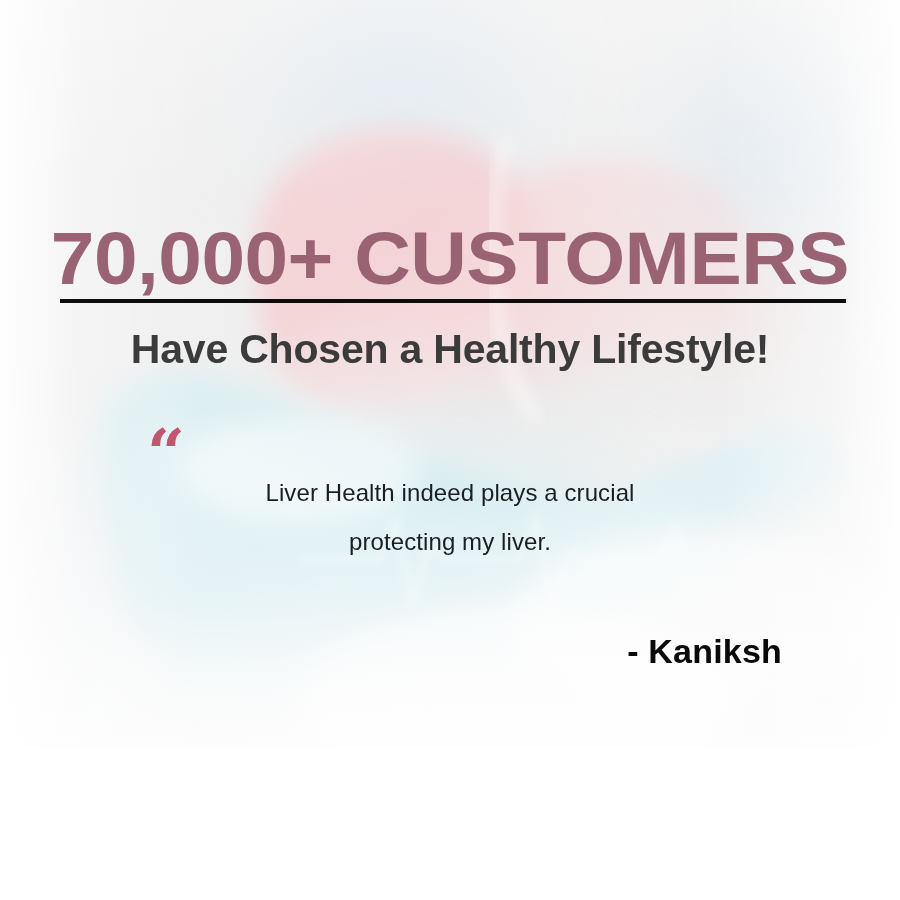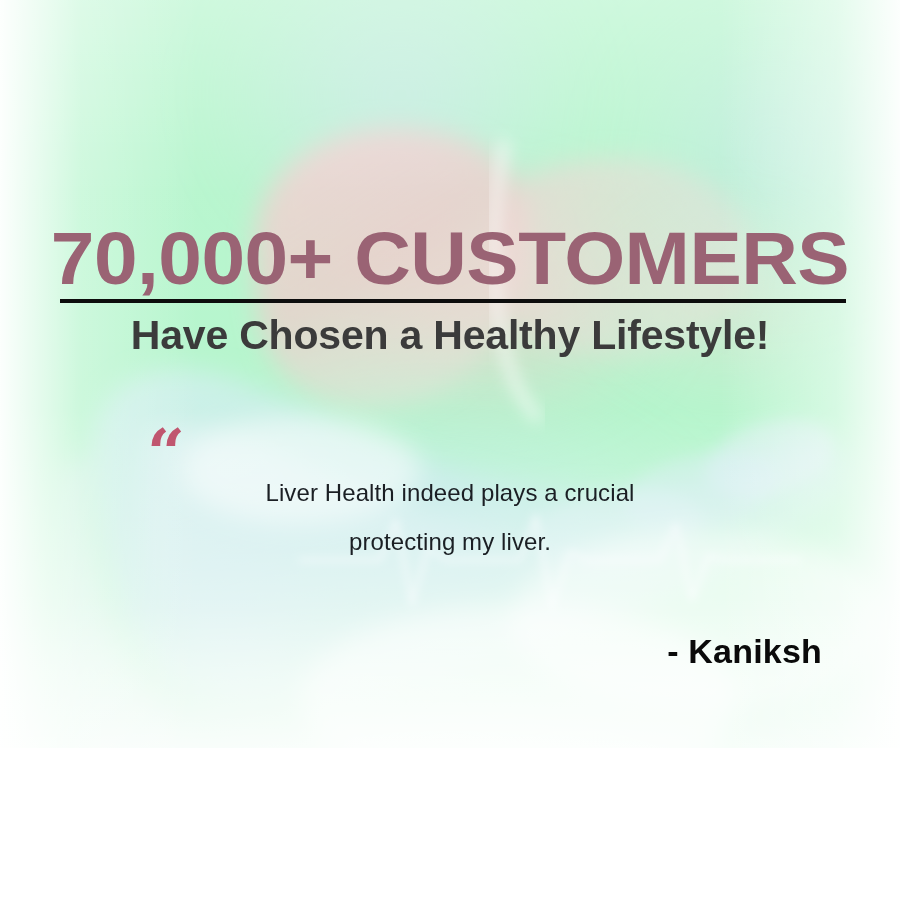--- a/index.html
+++ b/index.html
@@ -7,21 +7,21 @@
     margin: 0;
     padding: 0;
     background: #ffffff;
   }
 
   .card {
     position: relative;
     width: 900px;
     height: 748px;
     overflow: hidden;
-    background: #86efac;
+    background: #e5e5e5;
     font-family: "Liberation Sans", sans-serif;
     -webkit-font-smoothing: antialiased;
   }
 
   
   .bg-photo {
     position: absolute;
     inset: 0;
     overflow: hidden;
     pointer-events: none;
@@ -139,21 +139,21 @@
     left: 60px;
     top: 299px;
     width: 786px;
     height: 4px;
     background: #0d0d0d;
   }
 
   .subheadline {
     position: absolute;
     left: 0; right: 0;
-    top: 310px;
+    top: 324px;
     text-align: center;
     font-size: 41px;
     line-height: 50px;
     font-weight: 700;
     letter-spacing: -0.2px;
     color: #3b3b3b;
     white-space: nowrap;
   }
 
   .quote-mark {
@@ -186,21 +186,20 @@
     position: absolute;
     left: 0;
     top: 630px;
     width: 782px;
     text-align: right;
     font-size: 34px;
     line-height: 42px;
     font-weight: 700;
     letter-spacing: 0.2px;
     color: #0a0a0a;
-    padding-left: 40px;
   }
 </style>
 </head>
 <body>
 
 <div class="card">
 
   <div class="bg-photo">
 
     <div class="wash wash-blue-tl"></div>

